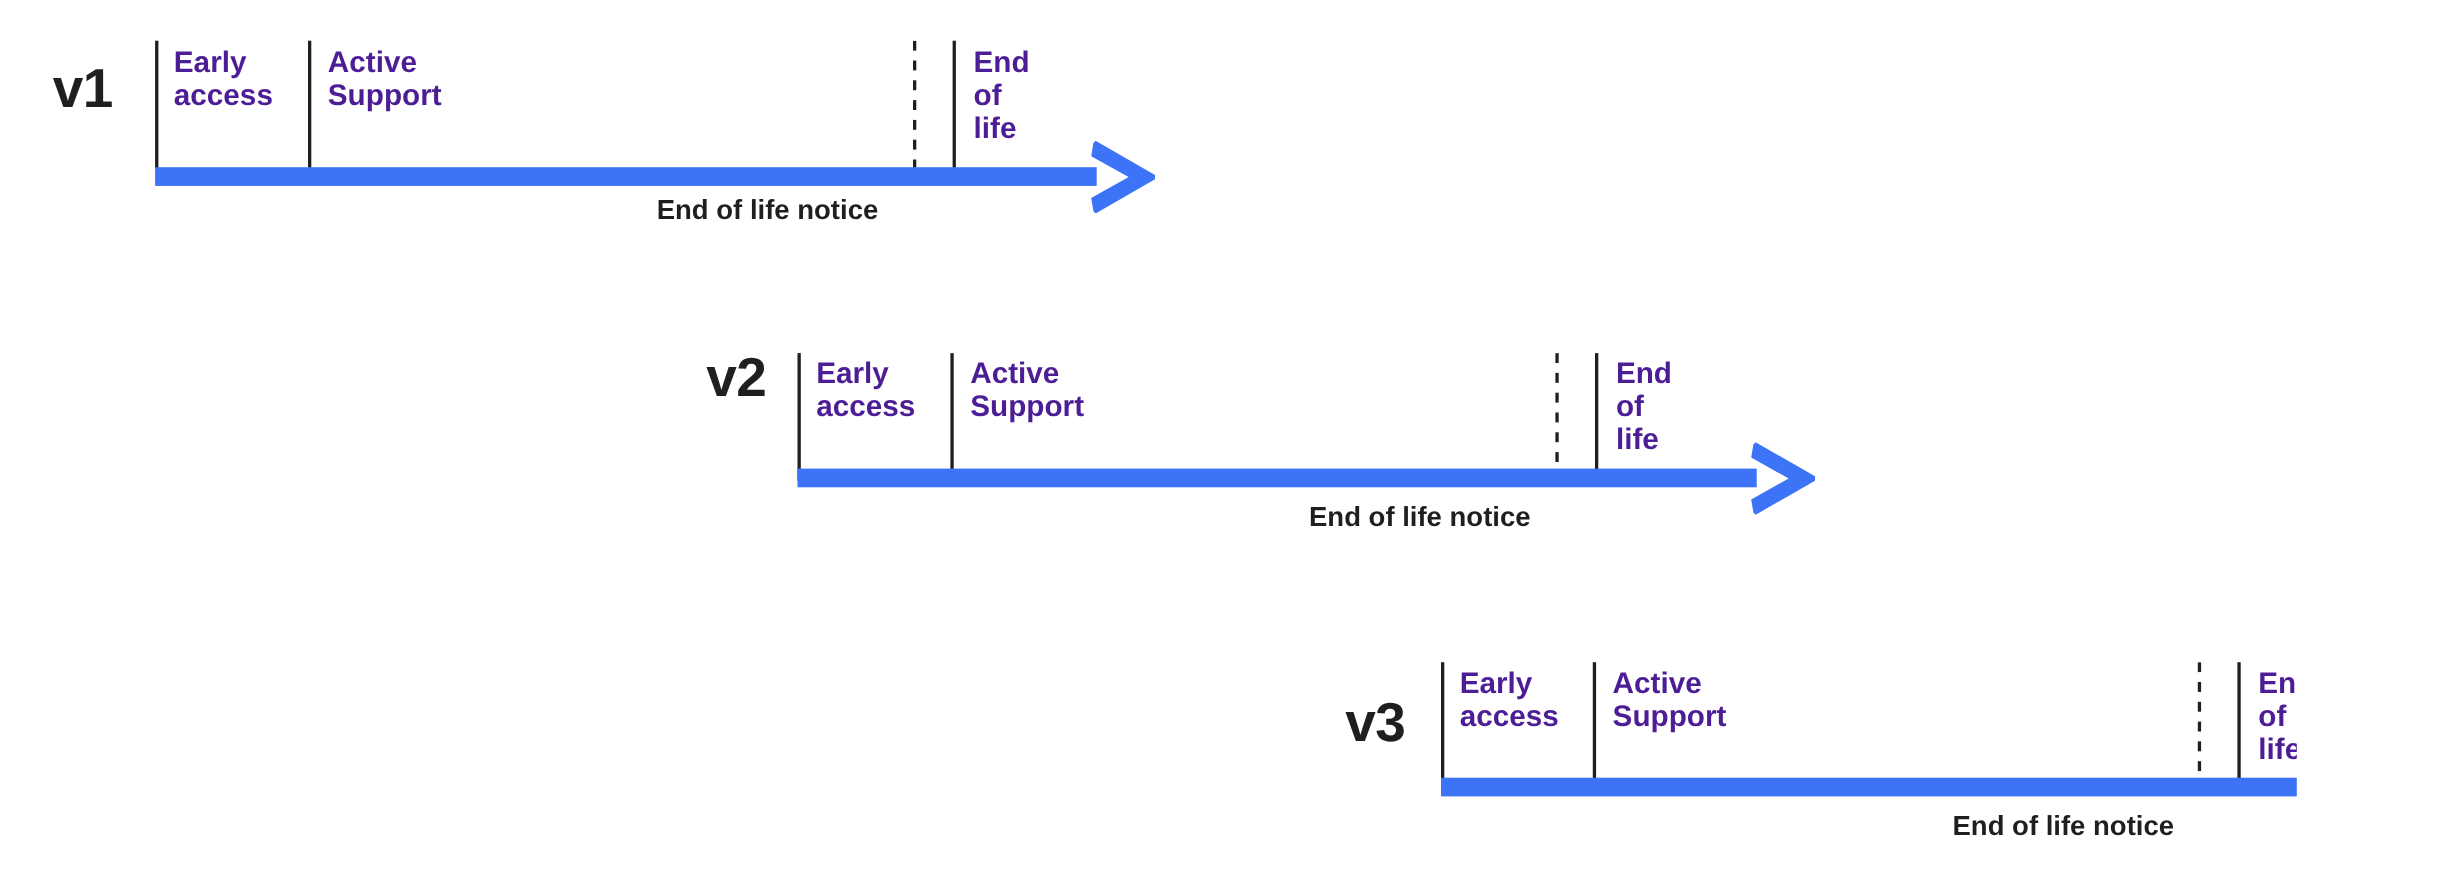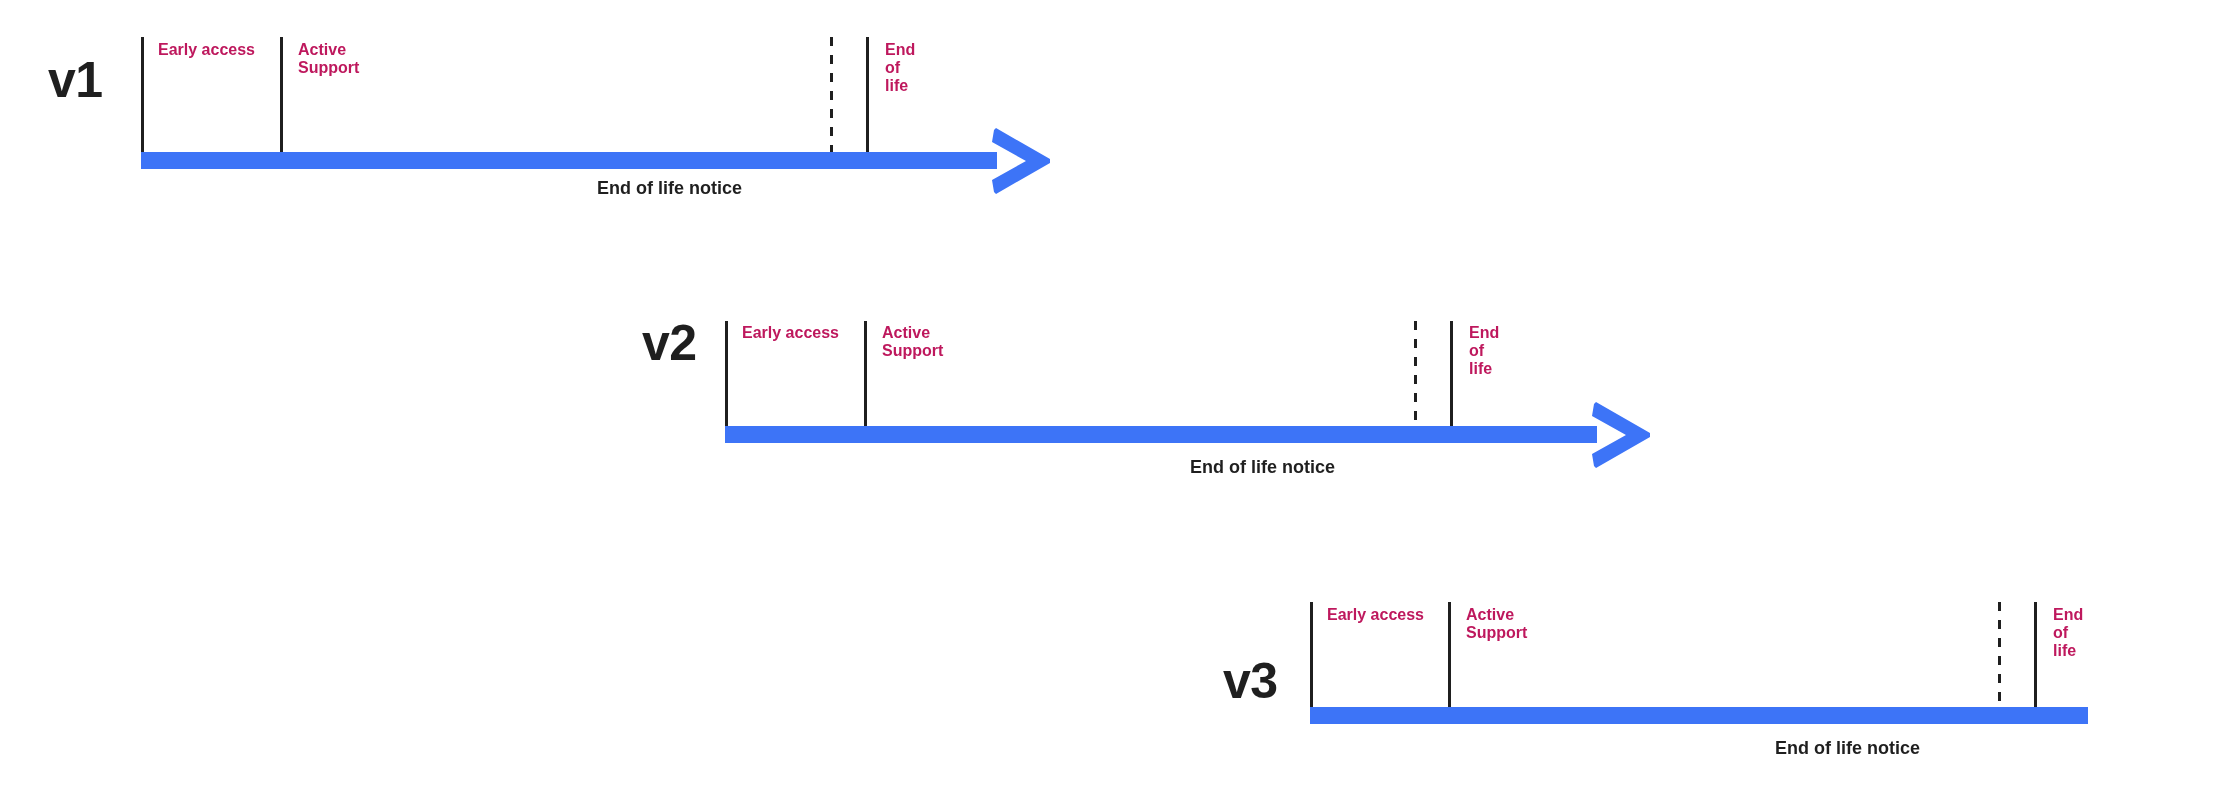--- a/index.html
+++ b/index.html
@@ -50,23 +50,23 @@
     background-image: linear-gradient(to bottom,
         #1f1f1f 0px, #1f1f1f 9px,
         transparent 9px, transparent 18px);
     background-size: 3px 18px;
     background-repeat: repeat-y;
   }
 
   
   .phase-label {
     position: absolute;
-    font-size: 16px;
+    font-size: 27px;
     font-weight: 700;
-    color: #be185d;
+    color: #4c1d95;
     line-height: 1.12;
     white-space: pre-line;
   }
   .phase-label.wrapped {
     white-space: normal;
   }
 
   
   .arrow-bar {
     position: absolute;
@@ -74,21 +74,21 @@
     background: #3d74f7;
   }
   .arrow-head {
     position: absolute;
     display: block;
   }
 
   
   .notice-label {
     position: absolute;
-    font-size: 18px;
+    font-size: 25px;
     font-weight: 700;
     color: #1f1f1f;
     line-height: 1;
     white-space: nowrap;
   }
 </style>
 </head>
 <body>
 
 <div id="canvas">
@@ -144,21 +144,21 @@
 
     <svg class="arrow-head" style="left:1560px; top:402px;" width="68" height="66" viewBox="0 0 68 66">
       <path d="M10 2 L12 0 L66 31 L66 35 L12 66 L10 64 L8 52 L42 33 L8 14 Z" fill="#3d74f7"></path>
     </svg>
 
     <div class="notice-label" style="left:1166px; top:458px;">End of life notice</div>
   </div>
 
   <div class="timeline-row">
 
-    <div class="version-label" style="left:1199px; top:656px;text-align:center;">v3</div>
+    <div class="version-label" style="left:1199px; top:632px;text-align:center;">v3</div>
 
     <div class="divider-solid" style="left:1286px; top:602px; height:116px;"></div>
 
     <div class="phase-label wrapped" style="left:1303px; top:606px; width:120px;">Early
 access</div>
 
     <div class="divider-solid" style="left:1424px; top:602px; height:116px;"></div>
 
     <div class="phase-label" style="left:1442px; top:606px;">Active Support</div>
 

